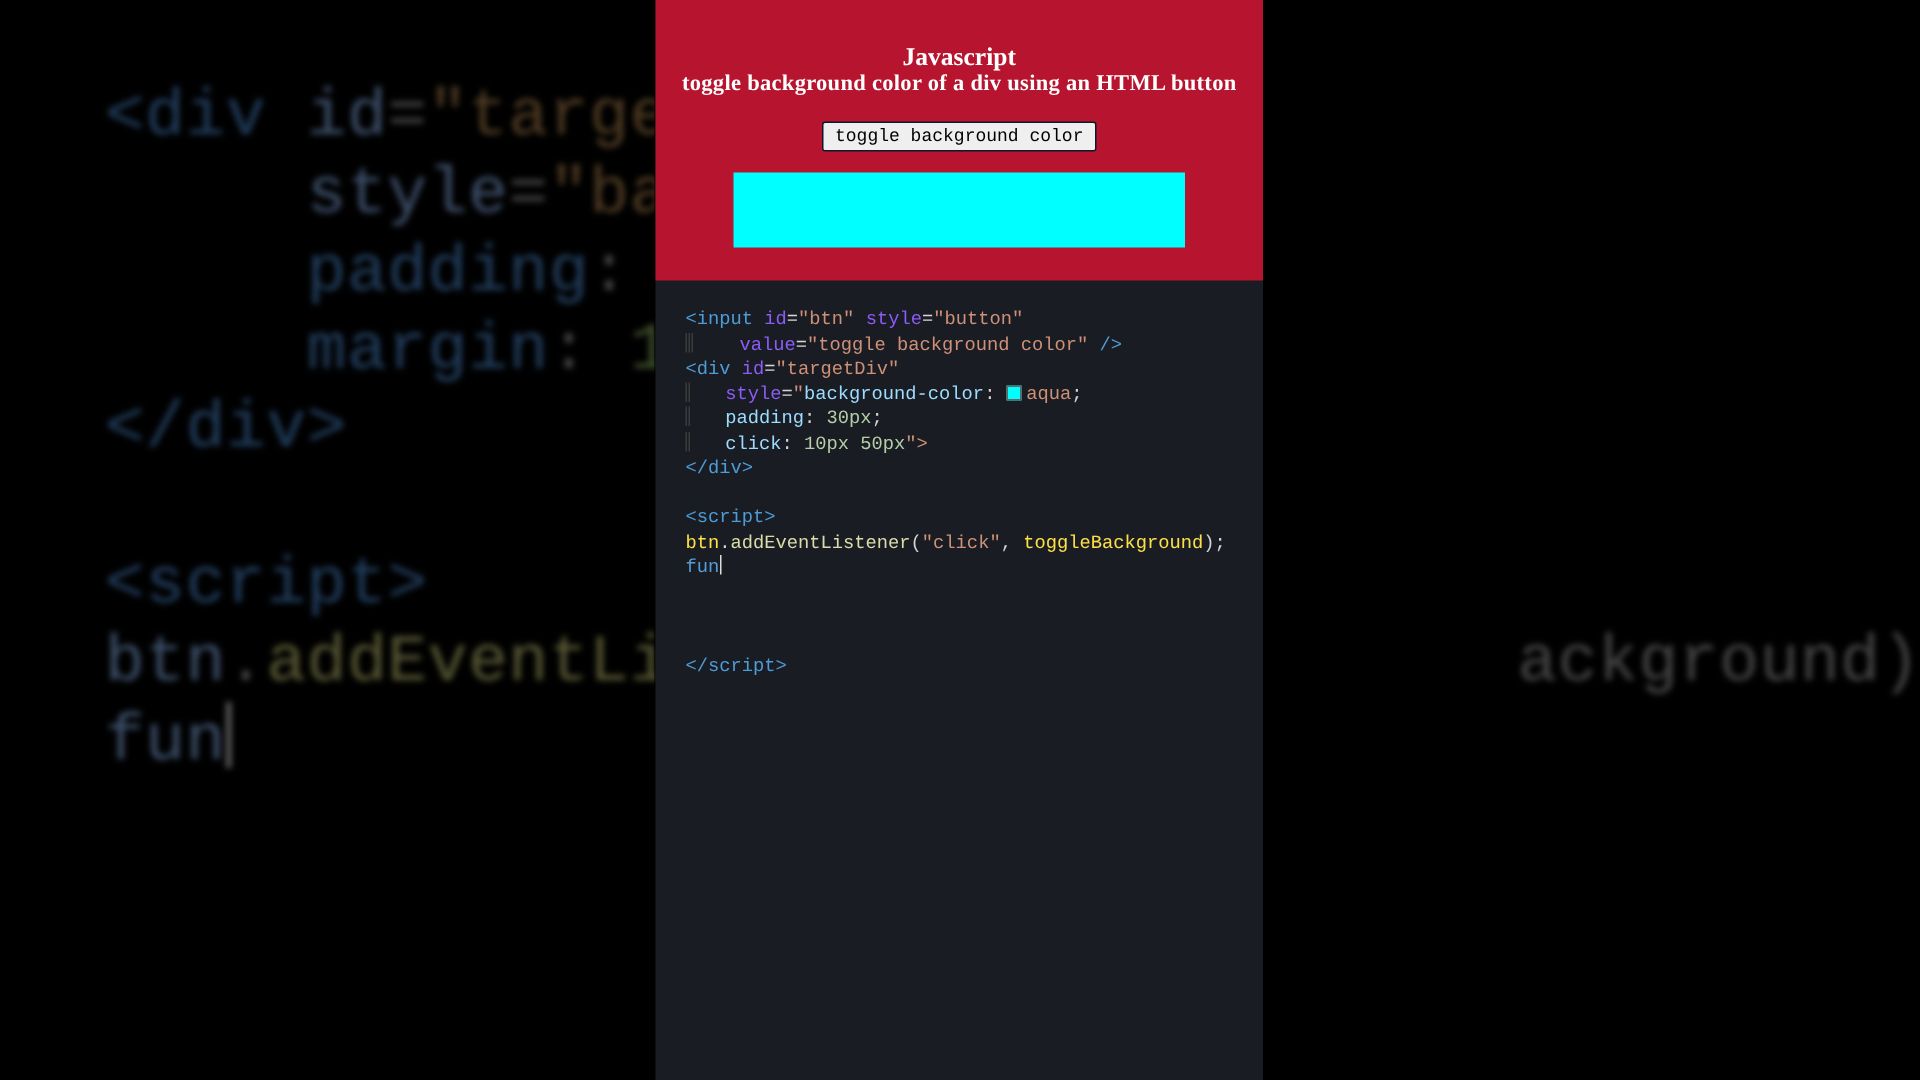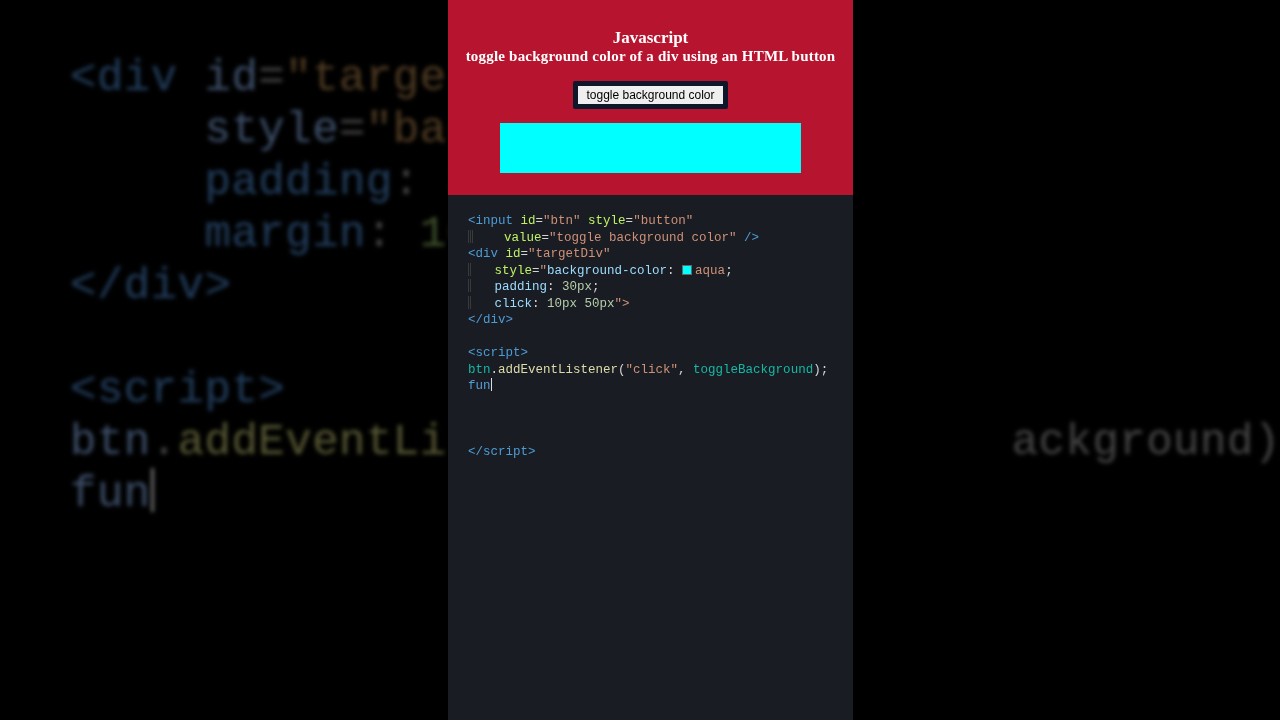--- a/index.html
+++ b/index.html
@@ -32,68 +32,68 @@
   .bg-code .prop   { color: #3d6fa8; }
   .bg-code .punct  { color: #7d7d7d; }
   .bg-code .num    { color: #6f8f4e; }
   .bg-code .fn     { color: #9f9f5f; }
   .bg-code .ident  { color: #6f8fbe; }
   .bg-code .cursor { display:inline-block; width:3px; height:44px; background:#ccc; vertical-align:-6px; }
 
   
   .center {
     position: absolute;
-    left: 448px;
+    left: 437px;
     top: 0;
     width: 405px;
     height: 720px;
     background: #1a1c23;
     box-shadow: 0 0 0 1px rgba(0,0,0,0.5);
   }
   .preview {
     background: #b7152f;
     padding: 18px 12px 20px;
     text-align: center;
     color: #fff;
     font-family: Georgia, "Times New Roman", serif;
   }
   .preview .title { font-weight: bold; font-size: 17px; margin-top: 10px; }
   .preview .subtitle { font-weight: bold; font-size: 15px; margin-top: 0; letter-spacing: 0.2px; }
   .preview .btn {
     margin-top: 16px;
-    font-family: Liberation Sans, sans-serif;
+    font-family: Liberation Mono, monospace;
     font-size: 12px;
     padding: 2px 8px;
     background: #efefef;
-    border: 5px solid #0f172a;
+    border: 1px solid #0f172a;
     border-radius: 2px;
     color: #000;
     cursor: pointer;
   }
   .preview .target {
     margin: 14px 40px 2px;
     background: #00ffff;
     height: 50px;
   }
   .editor {
     padding: 18px 8px 8px 20px;
     font-size: 12.5px;
     line-height: 16.5px;
     white-space: pre;
     color: #d4d4d4;
   }
   .t-tag   { color: #4d9cd6; text-align: right; }
-  .t-attr  { color: #bef264; }
+  .t-attr  { color: #8b5cf6; }
   .t-str   { color: #ce9178; }
   .t-prop  { color: #9cdcfe; margin-top: 10px; }
   .t-punct { color: #d4d4d4; }
   .t-num   { color: #b5cea8; }
   .t-kw    { color: #569cd6; margin-top: 36px; }
   .t-fn    { color: #dcdcaa; }
-  .t-ident { color: #14b8a6; text-align: right; }
+  .t-ident { color: #fde047; text-align: right; }
   .swatch  { display:inline-block; width:10px; height:10px; background:#00ffff; border:1px solid #666; vertical-align:-1px; margin-right:3px; }
   .ind-bar { display:inline-block; border-left:1px solid #3a3a3a; height:13px; vertical-align:-2px; margin-right:1px; }
   .cursor2 { display:inline-block; width:1px; height:13px; background:#ddd; vertical-align:-2px; }
 </style>
 </head>
 <body>
 
 <div class="bg-code">
 <span class="tag">&lt;div</span><span class="attr"> id</span><span class="punct">=</span><span class="str">"targetDi</span>
      <span class="attr">style</span><span class="punct">=</span><span class="str">"backgr</span>

